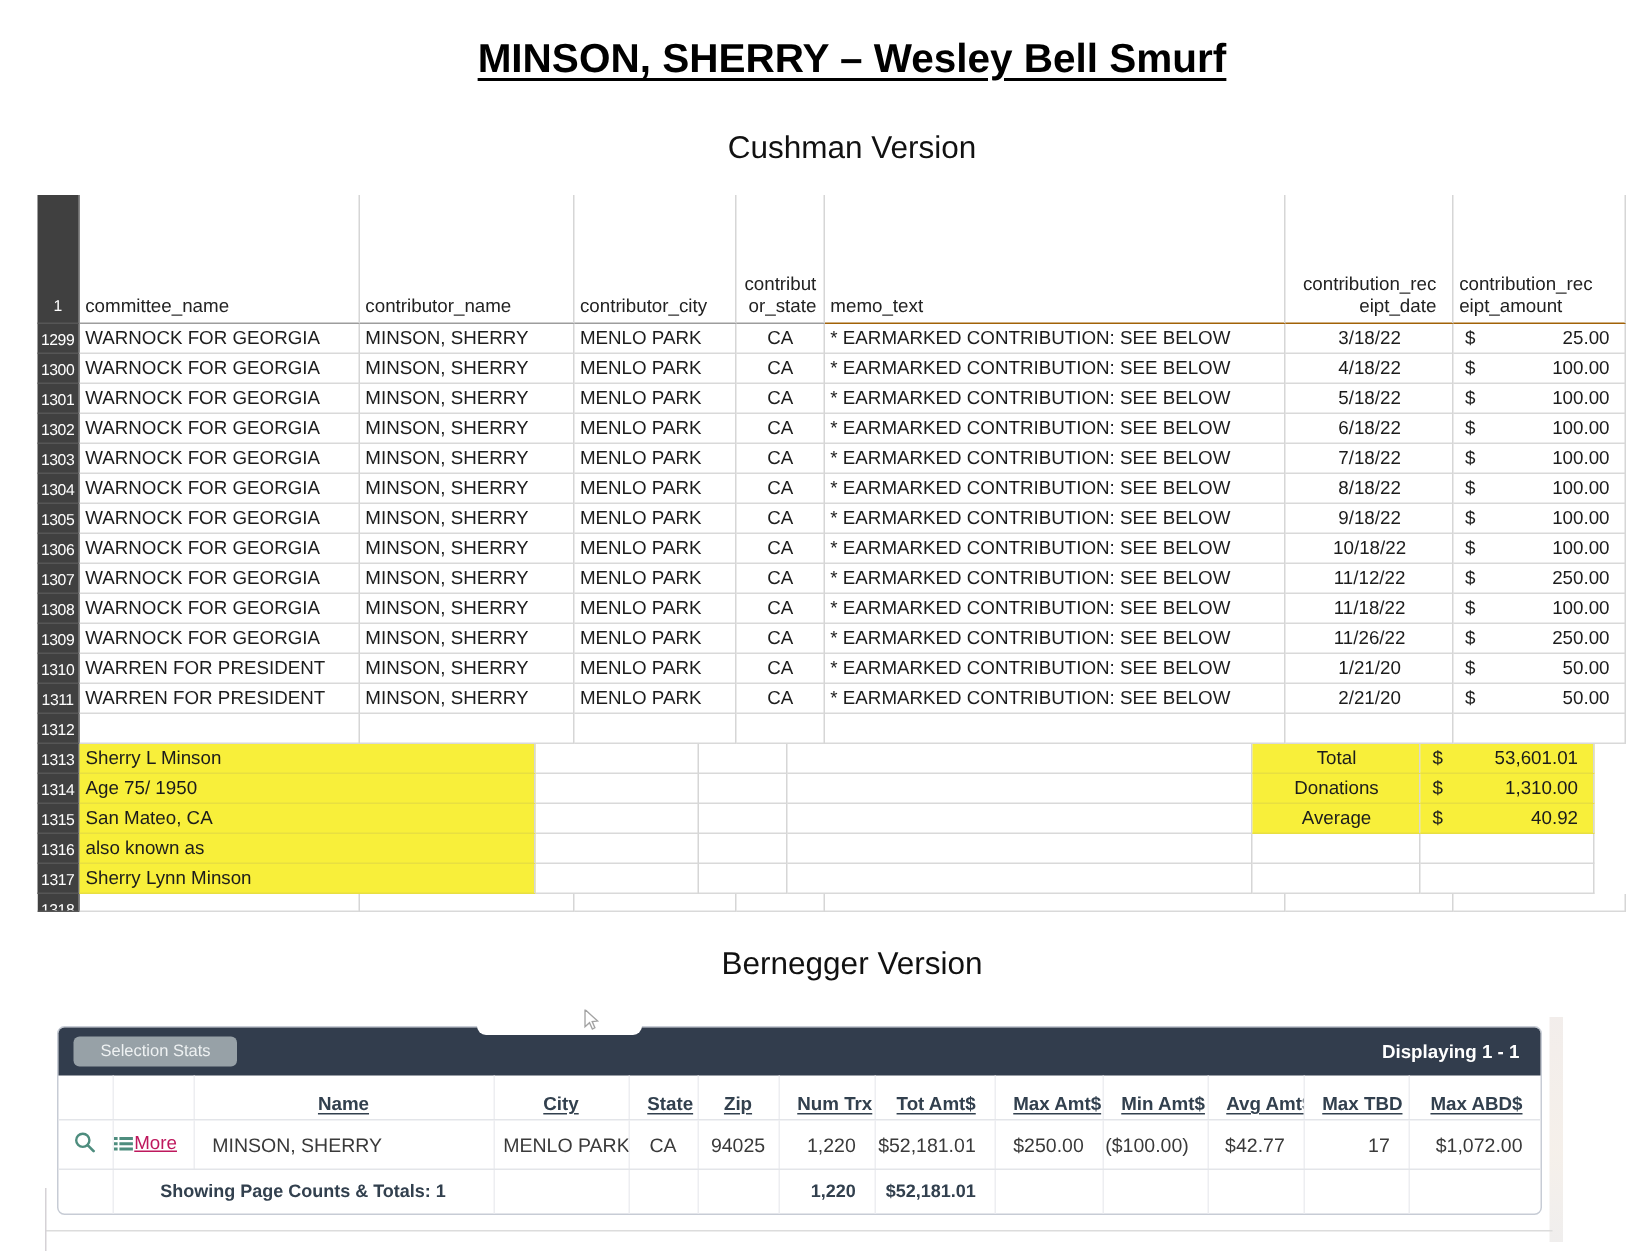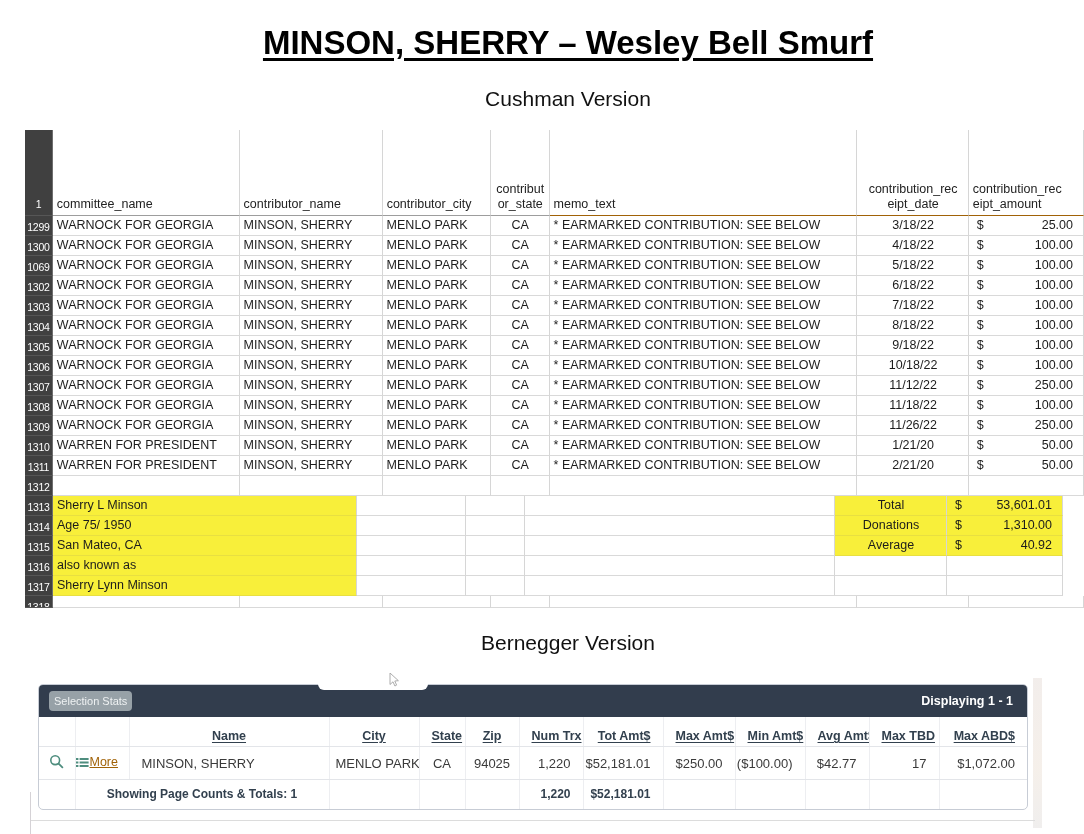--- a/index.html
+++ b/index.html
@@ -1,21 +1,21 @@
 <!DOCTYPE html>
 <html><head>
 <meta charset="utf-8">
 <style>
   * { margin:0; padding:0; box-sizing:border-box; }
   html,body { width:1084px; height:834px; background:#fff; overflow:hidden; position:relative;
               font-family:"Liberation Sans", sans-serif; }
 
   
   .page-title { position:absolute; top:24px; left:0; width:100%; text-align:center;
-                font-size:33px; font-weight:bold; text-decoration:underline;
+                font-size:27px; font-weight:bold; text-decoration:underline;
                 text-underline-offset:4px; padding-left:52px; color:#000; }
   .section-heading { position:absolute; left:0; width:100%; text-align:center;
                      font-size:21px; color:#111; padding-left:52px; }
   .h-cushman { top:87px; }
   .h-bernegger { top:631px; }
 
   
   .sheet { position:absolute; top:130px; left:25px; width:1059px; background:#fff; }
   .sr { display:flex; height:20px; }
   .sr-header { height:86px; }
@@ -30,48 +30,48 @@
   .c-tail { flex:1; border:none; }
   .c-num { background:#404040; color:#fff; font-size:10.5px; text-align:center;
            padding:4px 1px 0; border-right:1px solid #6e6e6e; border-bottom:1px solid #565656;
            letter-spacing:-0.3px; }
   .c-center { text-align:center; }
   .c-amt { display:flex; justify-content:space-between; padding:2px 10px 0 8px; }
   
   .hc { display:flex; align-items:flex-end; padding-bottom:3px; white-space:pre-line;
         line-height:15px; border-bottom:1px solid #9d9d9d; color:#222; }
   .hc-dark { border-bottom:1px solid #a16207; }
-  .hc-c { justify-content:center; text-align:center; }
+  .hc-c { justify-content:center; text-align:right; }
   .hnum { display:flex; align-items:flex-end; justify-content:center; padding-bottom:3px; }
   
   .yl { background:#F8EF3A; }
   .yl.c { border-bottom:1px solid #e8df41; }
   .note-cell { font-size:12.5px; }
 
   
   .panel { position:absolute; top:684px; left:38px; width:990px; background:#fff;
            border:1px solid #c7ccd5; border-radius:5px; }
   .panel-bar { height:32px; background:#323D4D; border-radius:4px 4px 0 0;
                display:flex; align-items:center; justify-content:space-between;
                padding:0 14px 0 10px; }
-  .sel-btn { background:#97A1A7; color:#eef1f2; font-size:11px; padding:4px 5px;
+  .sel-btn { background:#97A1A7; color:#eef1f2; font-size:11px; padding:4px 18px;
              border-radius:4px; border:none; cursor:pointer; font-family:inherit; }
   .displaying { color:#fff; font-size:12.5px; font-weight:600; }
   table.btab { width:988px; border-collapse:collapse; table-layout:fixed; }
   .btab th, .btab td { border-right:1px solid #edeef1; border-bottom:1px solid #e3e5e9;
                        font-size:12.5px; overflow:hidden; white-space:nowrap; }
   .btab th:last-child, .btab td:last-child { border-right:none;margin-left:24px; }
   .btab thead th { height:27px; color:#32404E; font-weight:bold; padding:12px 12px 3px; }
   .btab thead th span { text-decoration:underline; text-underline-offset:2px; }
   .btab .drow td { height:33px; color:#3a3a3a; font-size:13px; }
   .btab .frow td { height:29px; font-weight:bold; color:#32404E; font-size:12px; border-bottom:none; }
   .ta-c { text-align:center; } .ta-r { text-align:right; padding-right:12px !important; }
   .ta-l { text-align:left; }
   .pad-name { padding-left:12px; } .pad-city { padding-left:6px; }
-  .more-link { color:#a16207; font-size:12.5px; text-decoration:underline; cursor:pointer;
+  .more-link { color:#be185d; font-size:12.5px; text-decoration:underline; cursor:pointer;
                display:inline-flex; align-items:center; gap:1px; }
   .icon-cell { text-align:center; }
 
   
   .notch { position:absolute; left:318px; top:680px; width:110px; height:10px;
            background:#fff; border-radius:0 0 6px 6px; z-index:5; }
   .cursor { position:absolute; left:389px; top:673px; z-index:6; opacity:0.9; }
   .edge-right { position:absolute; left:1033px; top:678px; width:9px; height:150px;
                 background:linear-gradient(180deg,#efe9e6,#f3ece5 60%,#eceae9); opacity:0.8; }
   .edge-bottom { position:absolute; left:30px; top:820px; width:1005px; height:1px; background:#dcdcdc; }
@@ -123,21 +123,21 @@
     <div class="c w-mem">* EARMARKED CONTRIBUTION: SEE BELOW</div>
     <div class="c c-center w-dat">4/18/22</div>
     <div class="c c-amt w-amt">
       <span>$</span>
       <span>100.00</span>
     </div>
     <div class="c-tail"></div>
   </div>
 
   <div class="sr">
-    <div class="c c-num w-num">1069</div>
+    <div class="c c-num w-num">1301</div>
     <div class="c w-com">WARNOCK FOR GEORGIA</div>
     <div class="c w-con">MINSON, SHERRY</div>
     <div class="c w-cty">MENLO PARK</div>
     <div class="c c-center w-sta">CA</div>
     <div class="c w-mem">* EARMARKED CONTRIBUTION: SEE BELOW</div>
     <div class="c c-center w-dat">5/18/22</div>
     <div class="c c-amt w-amt">
       <span>$</span>
       <span>100.00</span>
     </div>

